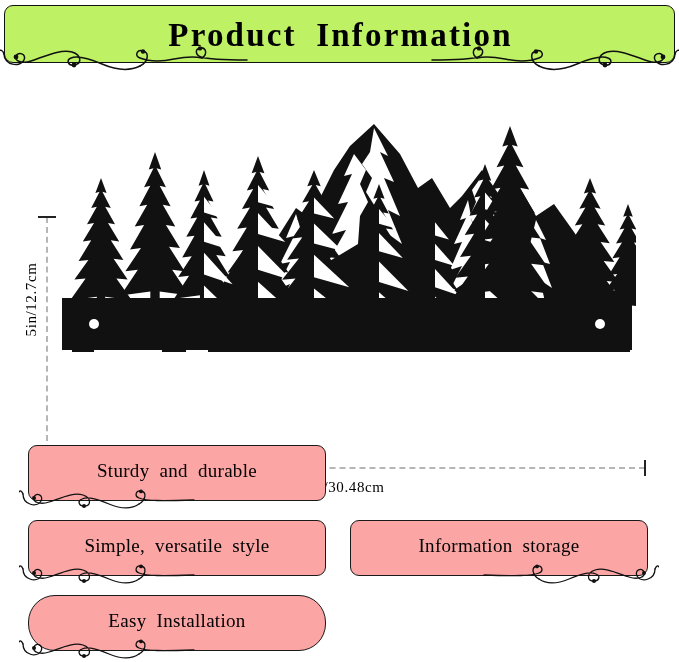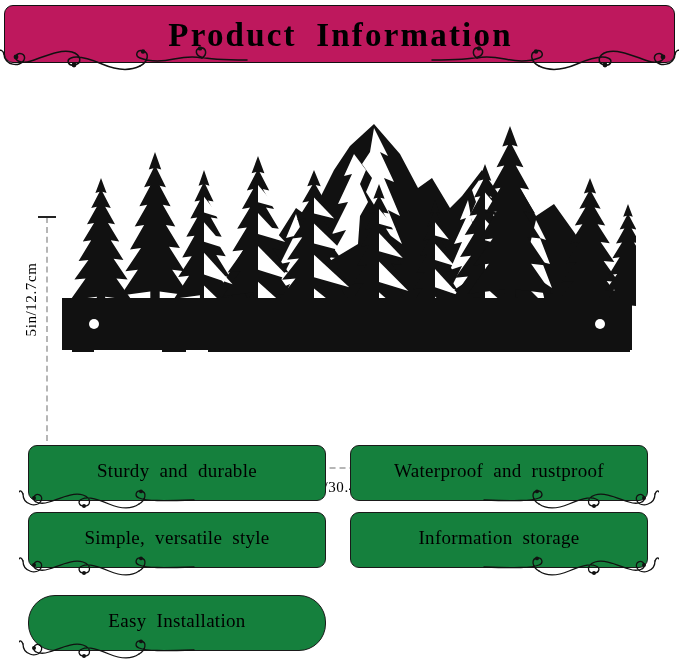--- a/index.html
+++ b/index.html
@@ -8,21 +8,21 @@
     background:#ffffff;
     font-family:"Liberation Serif", serif;
     color:#000;
     position:relative;
     overflow:hidden;
   }
 
   
   #header{
     position:absolute;left:4px;top:5px;width:671px;height:58px;
-    border:1.6px solid #111;border-radius:9px;background:#be185d;
+    border:1.6px solid #111;border-radius:9px;background:#bef264;
     box-sizing:border-box;
   }
   #header-title{
     position:absolute;left:0;top:0;width:671px;height:58px;
     display:flex;align-items:center;justify-content:center;
     font-size:33px;font-weight:700;letter-spacing:2.2px;
     word-spacing:9px;
     font-family:"Liberation Serif", serif;
     white-space:nowrap;
   }
@@ -72,37 +72,37 @@
     position:absolute;left:0;top:383px;width:679px;text-align:center;
     font-size:15px;letter-spacing:.6px;white-space:nowrap;
   }
 
   
   #features{
     position:absolute;left:0;top:440px;width:679px;height:222px;
   }
   .feature-box{
     position:absolute;width:298px;height:56px;
-    border:1.3px solid #1a1a1a;border-radius:9px;background:#15803d;
+    border:1.3px solid #1a1a1a;border-radius:9px;background:#fca5a5;
     box-sizing:border-box;
   }
   .feature-label{
     position:absolute;left:0;top:0;width:100%;height:100%;
     display:flex;align-items:center;justify-content:center;
     font-size:19px;letter-spacing:.3px;word-spacing:5px;
     white-space:nowrap;padding-bottom:5px;box-sizing:border-box;
   }
   .feature-flourish{position:absolute;width:176px;height:34px;}
   .flourish-left{left:-10px;top:36px;}
   .flourish-right{left:132px;top:36px;}
 
   .col-left{left:28px;}
   .col-right{left:350px;}
   .row-0{top:5px;}
-  .row-1{top:72px;}
+  .row-1{top:80px;}
   .row-2{top:155px;border-radius:27px;}
 </style>
 </head>
 <body>
 
 <div id="header">
   <div id="header-title">Product Information</div>
 </div>
 
 <svg id="header-flourish-left" viewBox="0 0 250 40">
@@ -262,37 +262,20 @@
         <path d="M0 10 C1 8, 3 9, 4 12"></path>
       </g>
       <g fill="#111">
           <circle cx="15" cy="16" r="2"></circle>
           <circle cx="65" cy="24" r="2"></circle>
           <circle cx="122" cy="9.4" r="1.9"></circle>
         </g>
     </svg>
   </div>
 
-  <div class="feature-box col-right row-0">
-    <div class="feature-label">Waterproof and rustproof</div>
-    <svg class="feature-flourish flourish-right" viewBox="0 0 176 34">
-      <g transform="translate(176,0) scale(-1,1)">
-        <g fill="none" stroke="#111" stroke-width="1.3" stroke-linecap="round">
-          <path d="M4 12 C4 23, 18 26, 22 19 C25 13, 17 10, 15 15 C13 20, 21 23, 30 20 C42 16, 54 10, 64 13 C73 16, 72 24, 65 24 C60 24, 58 19, 63 17 C70 14, 80 18, 90 22 C102 27, 113 27, 120 22"></path>
-          <path d="M120 22 C127 18, 128 10, 122 9 C117 8, 115 14, 120 16 C128 19, 142 19, 175 18"></path>
-          <path d="M0 10 C1 8, 3 9, 4 12"></path>
-        </g>
-        <g fill="#111">
-            <circle cx="15" cy="16" r="2"></circle>
-            <circle cx="65" cy="24" r="2"></circle>
-            <circle cx="122" cy="9.4" r="1.9"></circle>
-          </g>
-      </g>
-    </svg>
-  </div>
 
   <div class="feature-box col-left row-1">
     <div class="feature-label">Simple,  versatile style</div>
     <svg class="feature-flourish flourish-left" viewBox="0 0 176 34">
       <g fill="none" stroke="#111" stroke-width="1.3" stroke-linecap="round">
         <path d="M4 12 C4 23, 18 26, 22 19 C25 13, 17 10, 15 15 C13 20, 21 23, 30 20 C42 16, 54 10, 64 13 C73 16, 72 24, 65 24 C60 24, 58 19, 63 17 C70 14, 80 18, 90 22 C102 27, 113 27, 120 22"></path>
         <path d="M120 22 C127 18, 128 10, 122 9 C117 8, 115 14, 120 16 C128 19, 142 19, 175 18"></path>
         <path d="M0 10 C1 8, 3 9, 4 12"></path>
       </g>
       <g fill="#111">

